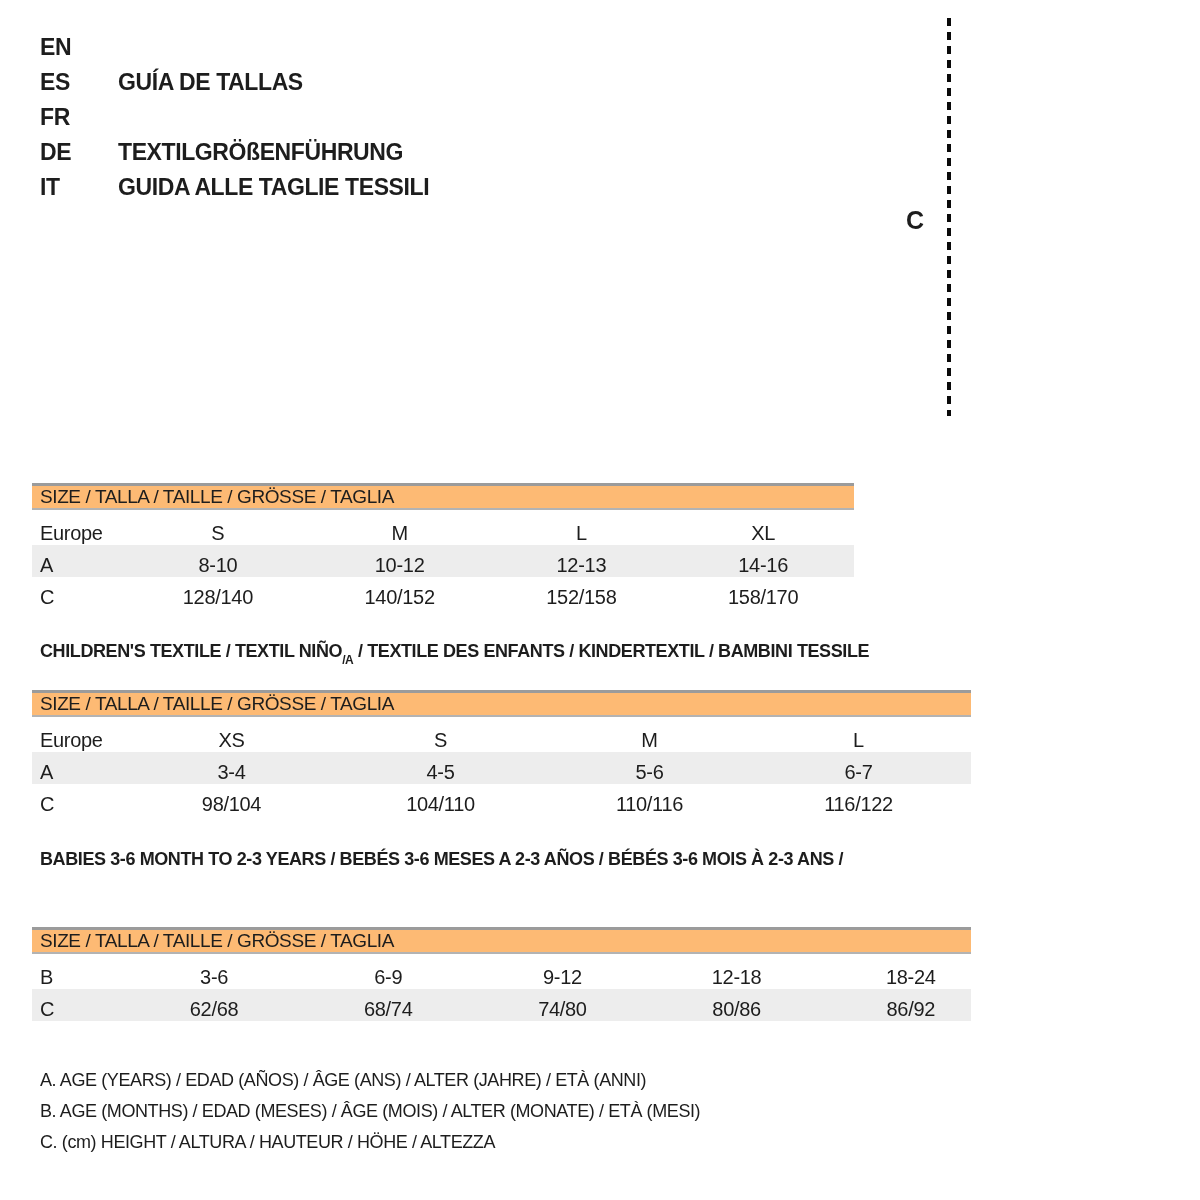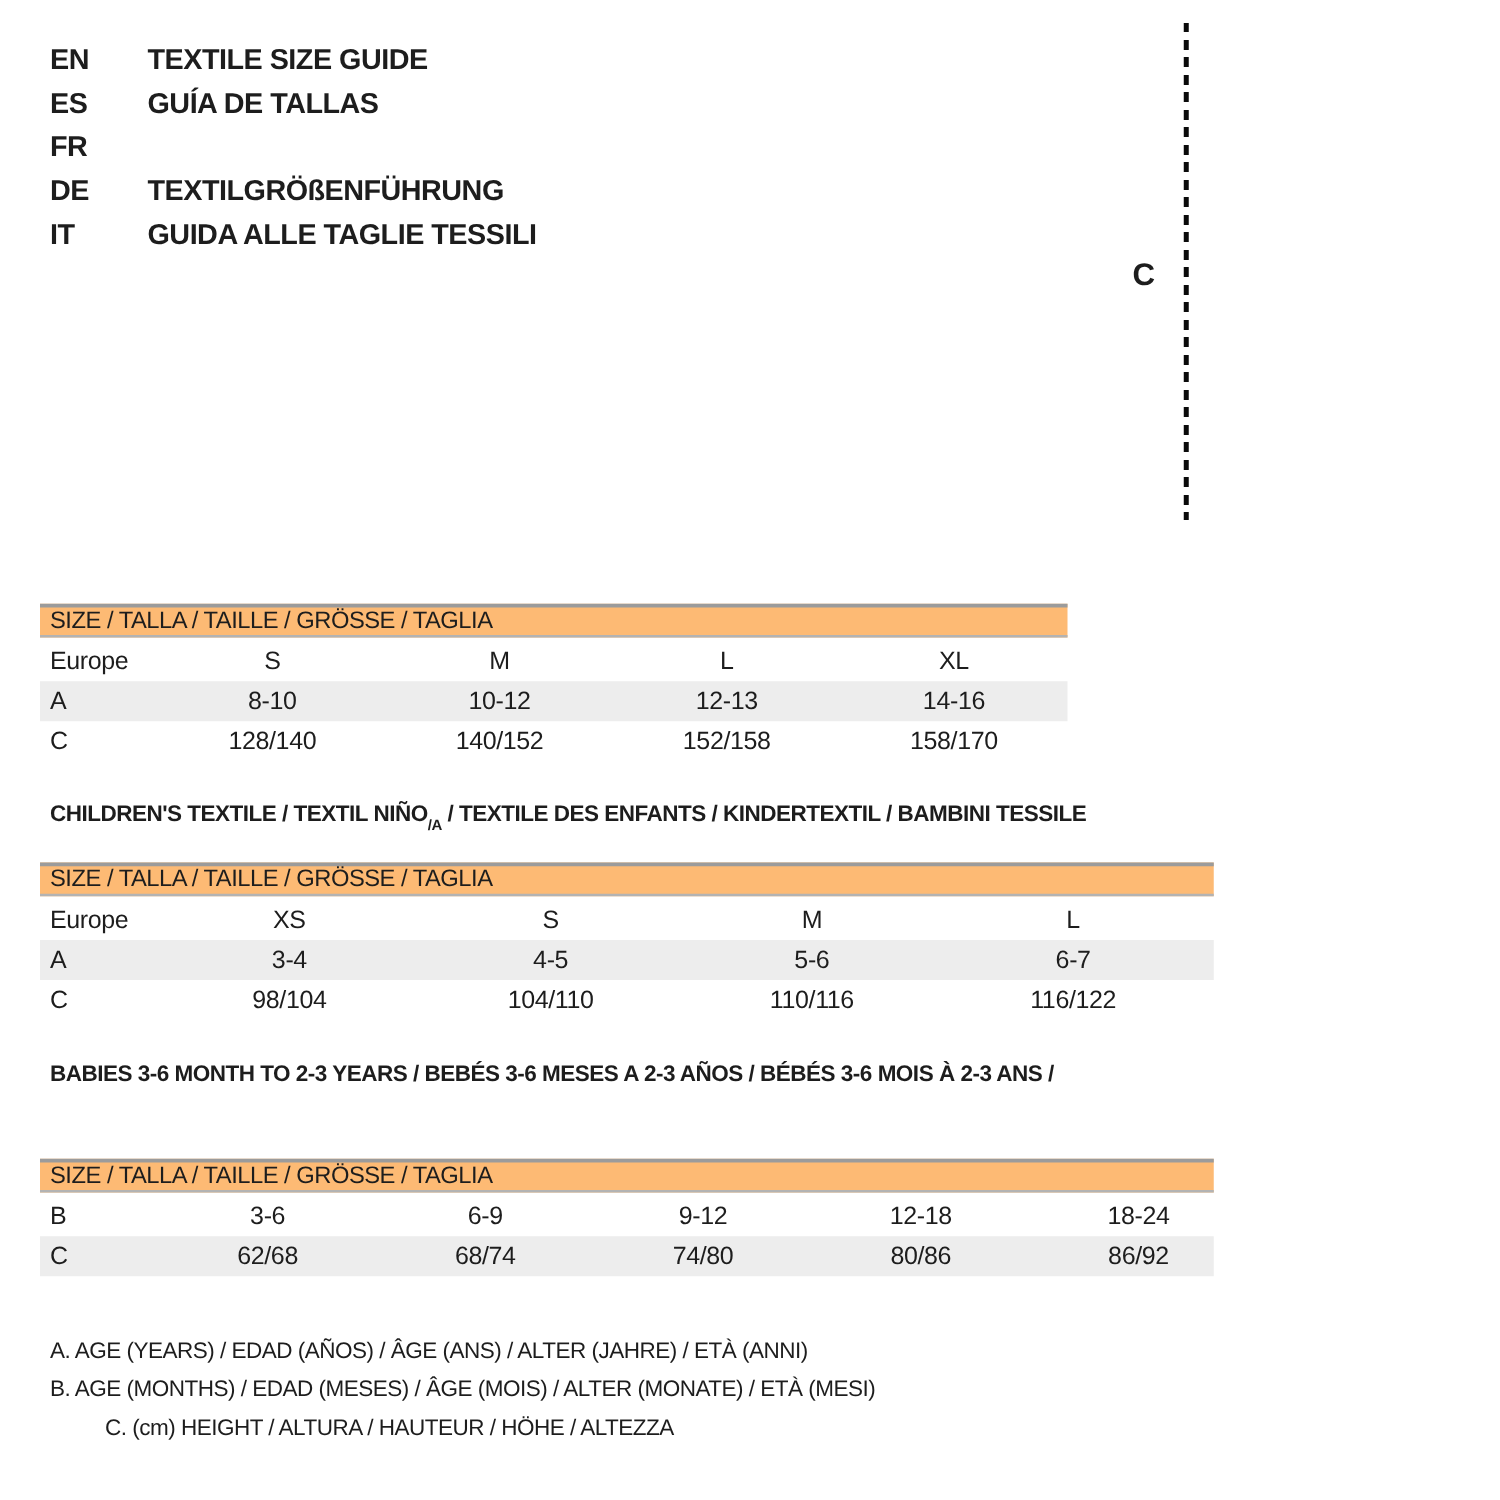--- a/index.html
+++ b/index.html
@@ -30,38 +30,37 @@
 
   
   .table{position:absolute;left:32px;}
   .tbar{
     height:22px;background:#fdba74;
     border-top:3px solid #9b9b9b;border-bottom:2px solid #b3b3b3;
     display:flex;align-items:center;padding-left:8px;
     font-size:19px;font-weight:400;letter-spacing:-0.4px;
     margin-bottom:3px;box-sizing:content-box;text-align:center;
   }
-  .trow{display:flex;align-items:center;height:32px;font-size:20px;letter-spacing:-0.3px;}
+  .trow{display:flex;align-items:flex-end;height:32px;font-size:20px;letter-spacing:-0.3px;}
   .trow.alt{background:#ededed;}
   .tlabel{flex:0 0 95px;width:95px;padding-left:8px;box-sizing:border-box;}
   .tcell{flex:1 1 0;text-align:center;}
 
   .t-junior{top:483px;width:822px;}
   .t-children{top:690px;width:1140px;}
   .t-babies{top:927px;width:1140px;}
 </style>
 </head>
 <body>
 
 <div class="page">
 
   <div class="lang-list">
     <div class="lang-row">
       <span class="lang-code">EN</span>
-      <span class="lang-title">TEXTILE SIZE GUIDE</span>
     </div>
     <div class="lang-row">
       <span class="lang-code">ES</span>
       <span class="lang-title">GUÍA DE TALLAS</span>
     </div>
     <div class="lang-row">
       <span class="lang-code">FR</span>
     </div>
     <div class="lang-row">
       <span class="lang-code">DE</span>
@@ -171,15 +170,15 @@
       <span class="tcell">68/74</span>
       <span class="tcell">74/80</span>
       <span class="tcell">80/86</span>
       <span class="tcell">86/92</span>
       <span class="tcell">92/98</span>
     </div>
   </div>
 
   <div class="legend-line" style="top:1070px;">A. AGE (YEARS) / EDAD (AÑOS) / ÂGE (ANS) / ALTER (JAHRE) / ETÀ (ANNI)</div>
   <div class="legend-line" style="top:1101px;">B. AGE (MONTHS) / EDAD (MESES) / ÂGE (MOIS) / ALTER (MONATE) / ETÀ (MESI)</div>
-  <div class="legend-line" style="top:1132px;margin-left:44px;">C. (cm) HEIGHT / ALTURA / HAUTEUR / HÖHE / ALTEZZA</div>
+  <div class="legend-line" style="top:1132px;">C. (cm) HEIGHT / ALTURA / HAUTEUR / HÖHE / ALTEZZA</div>
 
 </div>
 
 </body></html>

